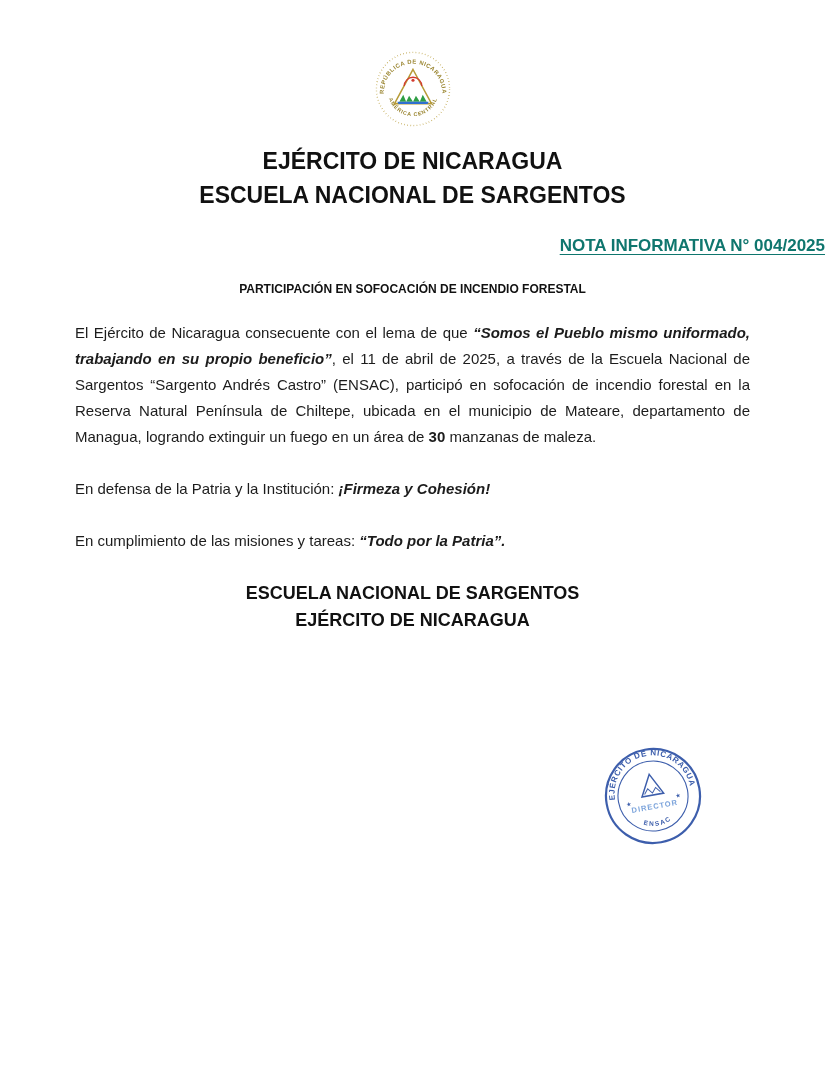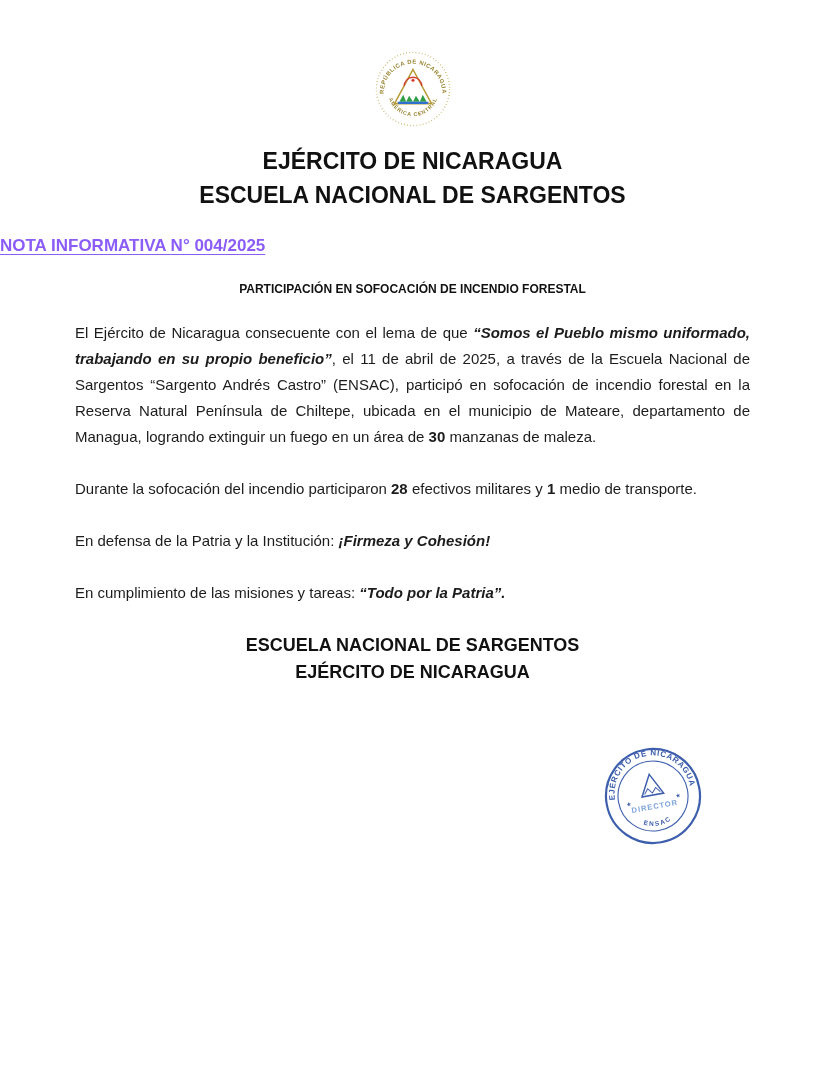--- a/index.html
+++ b/index.html
@@ -21,24 +21,24 @@
   .org-titles {
     margin-top: 16px;
     text-align: center;
     font-weight: 700;
     font-size: 23px;
     line-height: 34px;
     color: #111;
   }
   .note-title {
     margin-top: 24px;
-    text-align: left;
+    text-align: right;
     font-weight: 700;
     font-size: 17px;
-    color: #8b5cf6;
+    color: #0f766e;
   }
   .note-title span {
     text-decoration: underline;
     text-underline-offset: 3px;
   }
   .subject {
     margin-top: 26px;
     text-align: center;
     font-weight: 700;
     font-size: 12px;
@@ -106,21 +106,20 @@
     <span>NOTA INFORMATIVA N° 004/2025</span>
   </div>
 
   <div class="subject">PARTICIPACIÓN EN SOFOCACIÓN DE INCENDIO FORESTAL</div>
 
   <div class="body-text">
 
     <p><span>El Ejército de Nicaragua consecuente con el lema de que </span><span class="bi">“Somos el Pueblo mismo uniformado, trabajando en su propio beneficio”</span><span>, el 11 de abril de 2025, a través de la Escuela Nacional de Sargentos “Sargento Andrés Castro” (ENSAC), participó en sofocación de incendio forestal en la Reserva Natural Península de Chiltepe, ubicada en el municipio de Mateare, departamento de Managua, logrando extinguir un fuego en un área de </span><span class="b">30</span><span> manzanas de maleza.</span></p>
 
 
-    <p><span>Durante la sofocación del incendio participaron </span><span class="b">28</span><span> efectivos militares y </span><span class="b">1</span><span> medio de transporte.</span></p>
 
     <p><span>En defensa de la Patria y la Institución: </span><span class="bi">¡Firmeza y Cohesión!</span></p>
 
     <p><span>En cumplimiento de las misiones y tareas: </span><span class="bi">“Todo por la Patria”.</span></p>
 
 
   </div>
 
   <div class="closing">
     <div>ESCUELA NACIONAL DE SARGENTOS</div>

